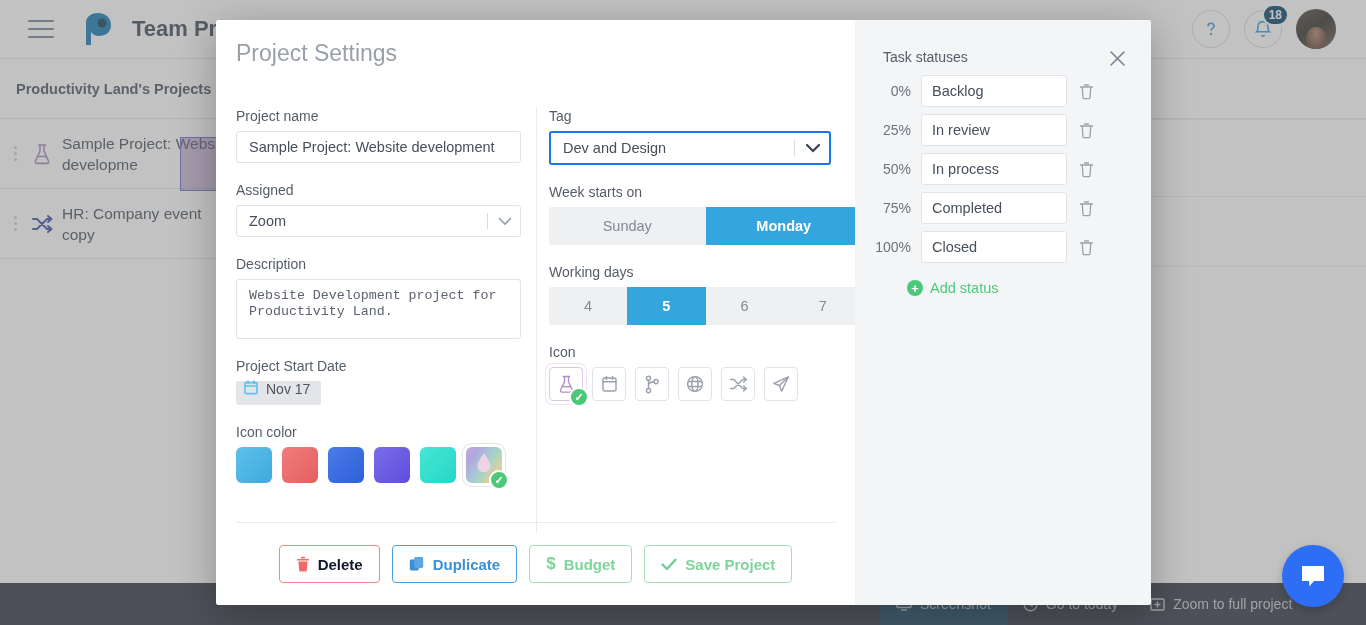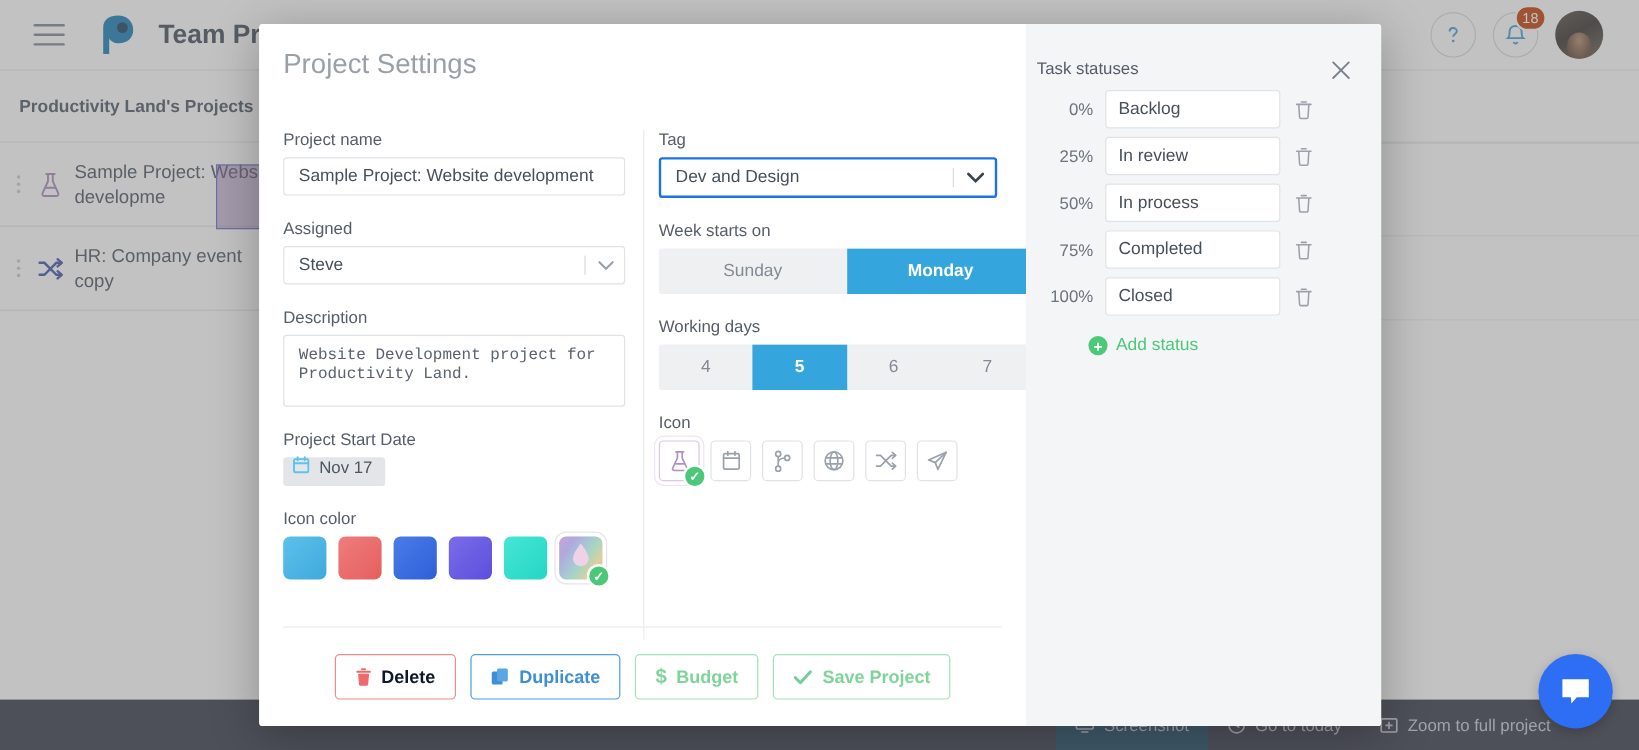--- a/index.html
+++ b/index.html
@@ -22,21 +22,21 @@
   }
   .hamburger { width: 26px; height: 18px; display: flex; flex-direction: column; justify-content: space-between; margin-left: 12px; }
   .hamburger i { display: block; height: 2px; background: #7c8796; border-radius: 1px; }
   .logo-p { margin-left: 26px; width: 34px; height: 36px; position: relative; }
   .logo-p svg { display: block; }
   .app-title { margin-left: 18px; font-size: 22px; font-weight: bold; color: #46505e; white-space: nowrap; }
   .topbar-right { margin-left: auto; display: flex; align-items: center; gap: 14px; padding-right: 14px; }
   .circ-btn { width: 38px; height: 38px; border-radius: 50%; border: 1px solid #d6dbe1; display: flex; align-items: center; justify-content: center; position: relative; background: #fff; }
   .badge-count {
     position: absolute; top: -7px; right: -8px; min-width: 22px; height: 22px;
-    background: #c2410c; color: #fff; border-radius: 11px; font-size: 12px; font-weight: normal;
+    background: #0c4a6e; color: #fff; border-radius: 11px; font-size: 12px; font-weight: bold;
     display: flex; align-items: center; justify-content: center; padding: 0 5px; border: 2px solid #fff;
   }
   .avatar { width: 40px; height: 40px; border-radius: 50%; overflow: hidden;
     background: linear-gradient(150deg,#5b5246 0%,#3a3430 45%,#6d6356 100%); position: relative; }
   .avatar::after { content:""; position:absolute; left:10px; top:18px; width:20px; height:22px;
     background: radial-gradient(ellipse at 50% 30%, #b08a70 0%, #6b4f3d 70%); border-radius: 50% 50% 40% 40%; }
 
   .sub-header {
     position: absolute; left: 0; top: 59px; width: 270px; height: 60px;
     background: #fff; border-bottom: 1px solid #e4e6ea; border-right: 1px solid #e4e6ea;
@@ -138,21 +138,21 @@
   .seg.days .s { font-size: 14.5px; }
 
   .icon-row { display: flex; gap: 9px; margin-top: 4px; }
   .ico-btn {
     width: 34px; height: 34px; border: 1px solid #dfe2e6; border-radius: 4px; background: #fff;
     display: flex; align-items: center; justify-content: center; position: relative; color: #9aa1ab;
   }
   .ico-btn.sel { border-color: #d9c7e4; box-shadow: 0 0 0 3px #fff, 0 0 0 4px #eee5f2; color: #b08fc4; }
 
   
-  .rp-title { font-size: 14px; color: #555d68; margin: 29px 0 10px 9px; }
+  .rp-title { font-size: 14px; color: #555d68; margin: 29px 0 10px 28px; }
   .status-row { display: flex; align-items: center; margin-bottom: 7px; padding-left: 20px; }
   .pct { width: 36px; text-align: right; font-size: 14px; color: #6b737e; margin-right: 10px; }
   .status-input {
     width: 146px; height: 32px; border: 1px solid #e0e3e7; border-radius: 3px; background: #fff;
     font-size: 14.5px; color: #474f5a; padding: 0 10px; font-family: "Liberation Sans", sans-serif; outline: none;
   }
   .trash { margin-left: 12px; color: #9aa1ab; display: flex; align-items: center; }
   .add-status { display: flex; align-items: center; gap: 7px; color: #4cc978; font-size: 14.5px; margin: 17px 0 0 52px; }
   .plus-circ { width: 16px; height: 16px; border-radius: 50%; background: #4cc978; color: #fff;
       display: flex; align-items: center; justify-content: center; font-size: 13px; font-weight: bold; line-height: 1; }
@@ -309,21 +309,21 @@
 
       <div class="cols">
 
         <div class="col-a">
           <div class="fld-label">Project name</div>
           <input class="text-input" value="Sample Project: Website development" style="">
 
           <div class="gap"></div>
           <div class="fld-label">Assigned</div>
           <div class="select-box">
-            <span class="val">Steve</span>
+            <span class="val">Zoom</span>
             <span class="sep"></span>
             <span class="chev">
               <svg width="14" height="9" viewBox="0 0 14 9" fill="none" stroke="#98a0aa" stroke-width="1.7" stroke-linecap="round">
                   <path d="M1.5 1.5L7 7l5.5-5.5"></path>
                 </svg>
             </span>
           </div>
 
           <div class="gap"></div>
           <div class="fld-label">Description</div>

